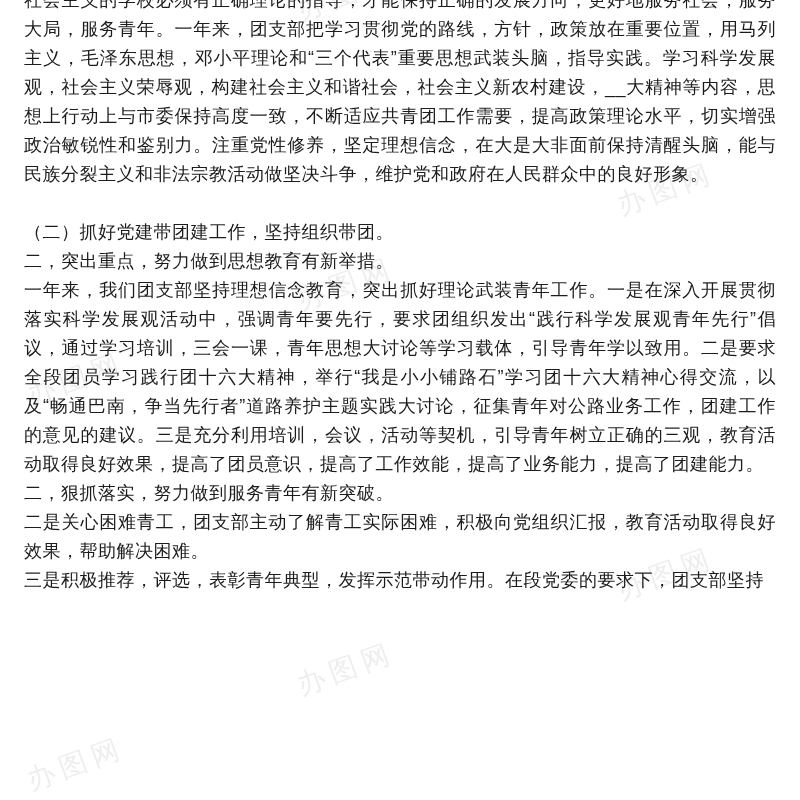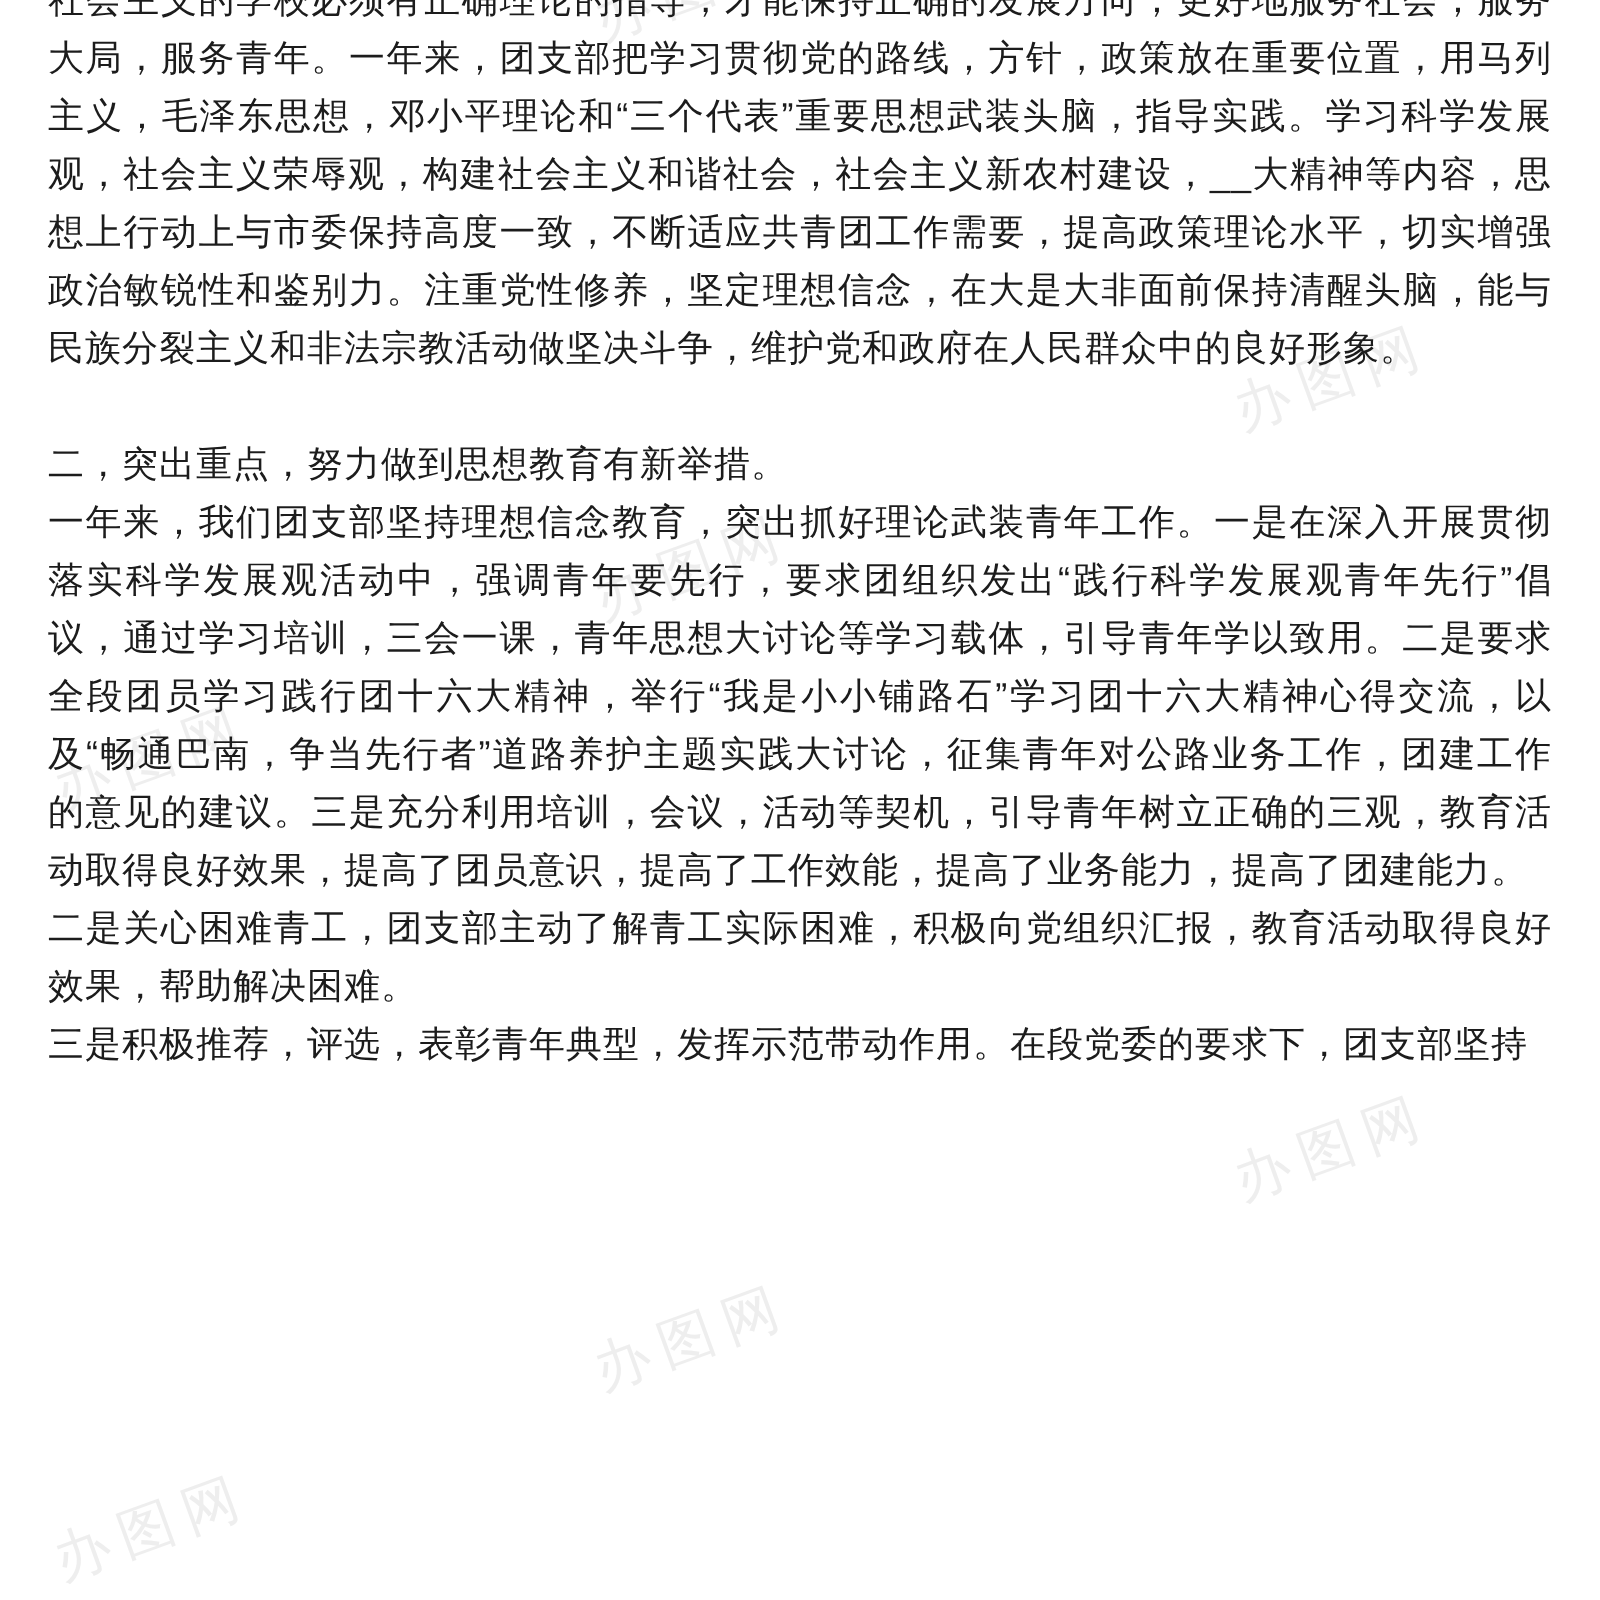--- a/index.html
+++ b/index.html
@@ -57,17 +57,19 @@
   <span class="wm" style="left:295px; top:265px">办图网</span>
   <span class="wm" style="left:25px;  top:360px">办图网</span>
   <span class="wm" style="left:615px; top:555px">办图网</span>
   <span class="wm" style="left:295px; top:650px">办图网</span>
   <span class="wm" style="left:25px;  top:745px">办图网</span>
   <span class="wm" style="left:295px; top:-25px">办图网</span>
 </div>
 
 <div class="doc">
   <p class="para gap-after">社会主义的学校必须有正确理论的指导，才能保持正确的发展方向，更好地服务社会，服务大局，服务青年。一年来，团支部把学习贯彻党的路线，方针，政策放在重要位置，用马列主义，毛泽东思想，邓小平理论和“三个代表”重要思想武装头脑，指导实践。学习科学发展观，社会主义荣辱观，构建社会主义和谐社会，社会主义新农村建设，__大精神等内容，思想上行动上与市委保持高度一致，不断适应共青团工作需要，提高政策理论水平，切实增强政治敏锐性和鉴别力。注重党性修养，坚定理想信念，在大是大非面前保持清醒头脑，能与民族分裂主义和非法宗教活动做坚决斗争，维护党和政府在人民群众中的良好形象。</p>
+  <p class="para">（二）抓好党建带团建工作，坚持组织带团。</p>
   <p class="para">二，突出重点，努力做到思想教育有新举措。</p>
   <p class="para">一年来，我们团支部坚持理想信念教育，突出抓好理论武装青年工作。一是在深入开展贯彻落实科学发展观活动中，强调青年要先行，要求团组织发出“践行科学发展观青年先行”倡议，通过学习培训，三会一课，青年思想大讨论等学习载体，引导青年学以致用。二是要求全段团员学习践行团十六大精神，举行“我是小小铺路石”学习团十六大精神心得交流，以及“畅通巴南，争当先行者”道路养护主题实践大讨论，征集青年对公路业务工作，团建工作的意见的建议。三是充分利用培训，会议，活动等契机，引导青年树立正确的三观，教育活动取得良好效果，提高了团员意识，提高了工作效能，提高了业务能力，提高了团建能力。</p>
+  <p class="para">二，狠抓落实，努力做到服务青年有新突破。</p>
   <p class="para">二是关心困难青工，团支部主动了解青工实际困难，积极向党组织汇报，教育活动取得良好效果，帮助解决困难。</p>
   <p class="para">三是积极推荐，评选，表彰青年典型，发挥示范带动作用。在段党委的要求下，团支部坚持</p>
 </div>
 
 </body></html>

